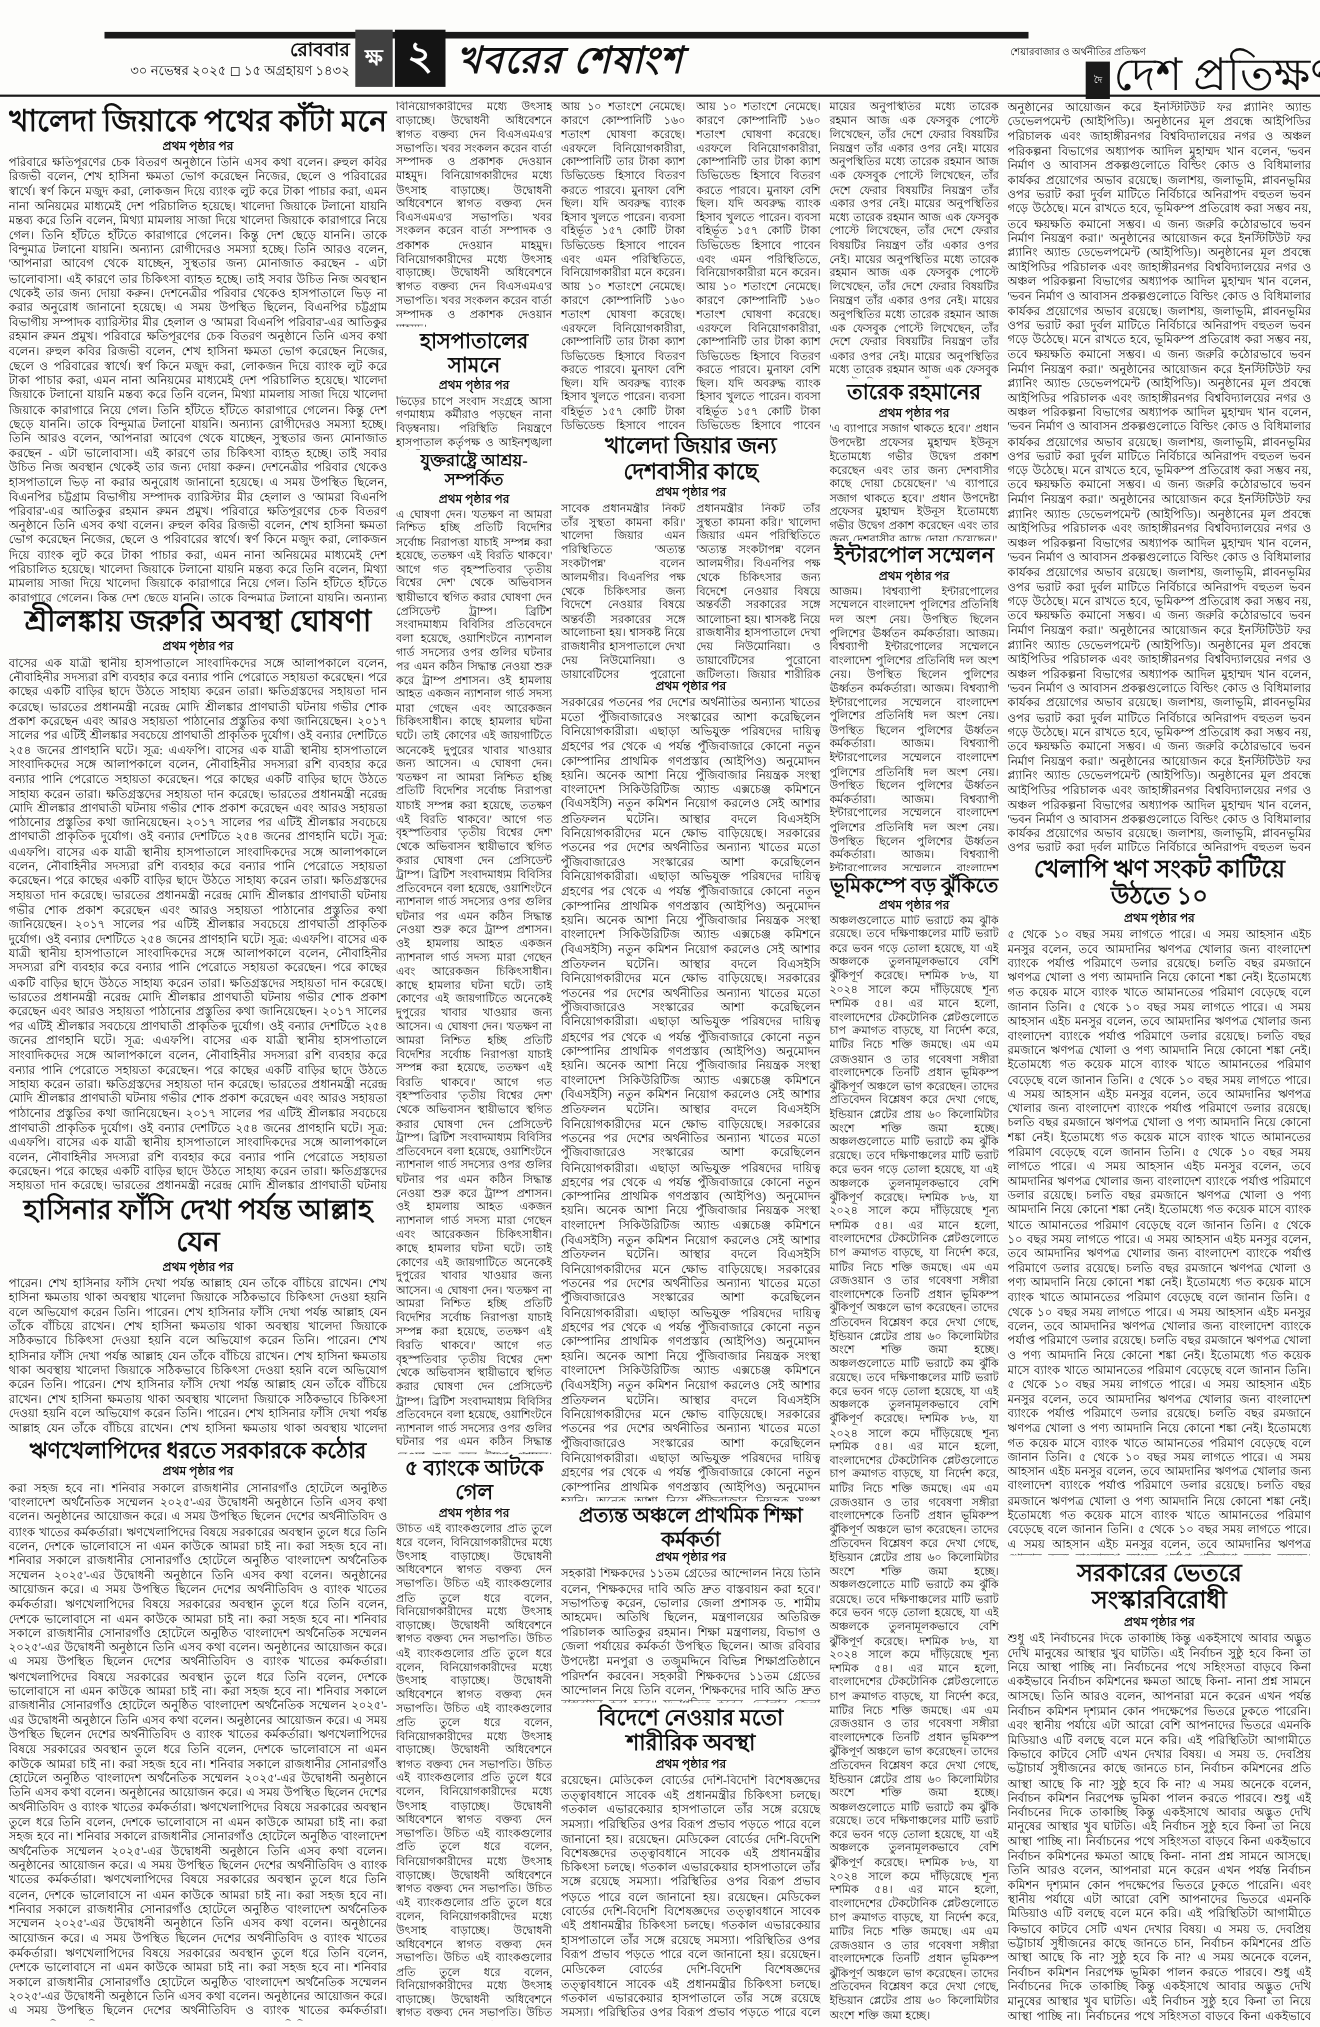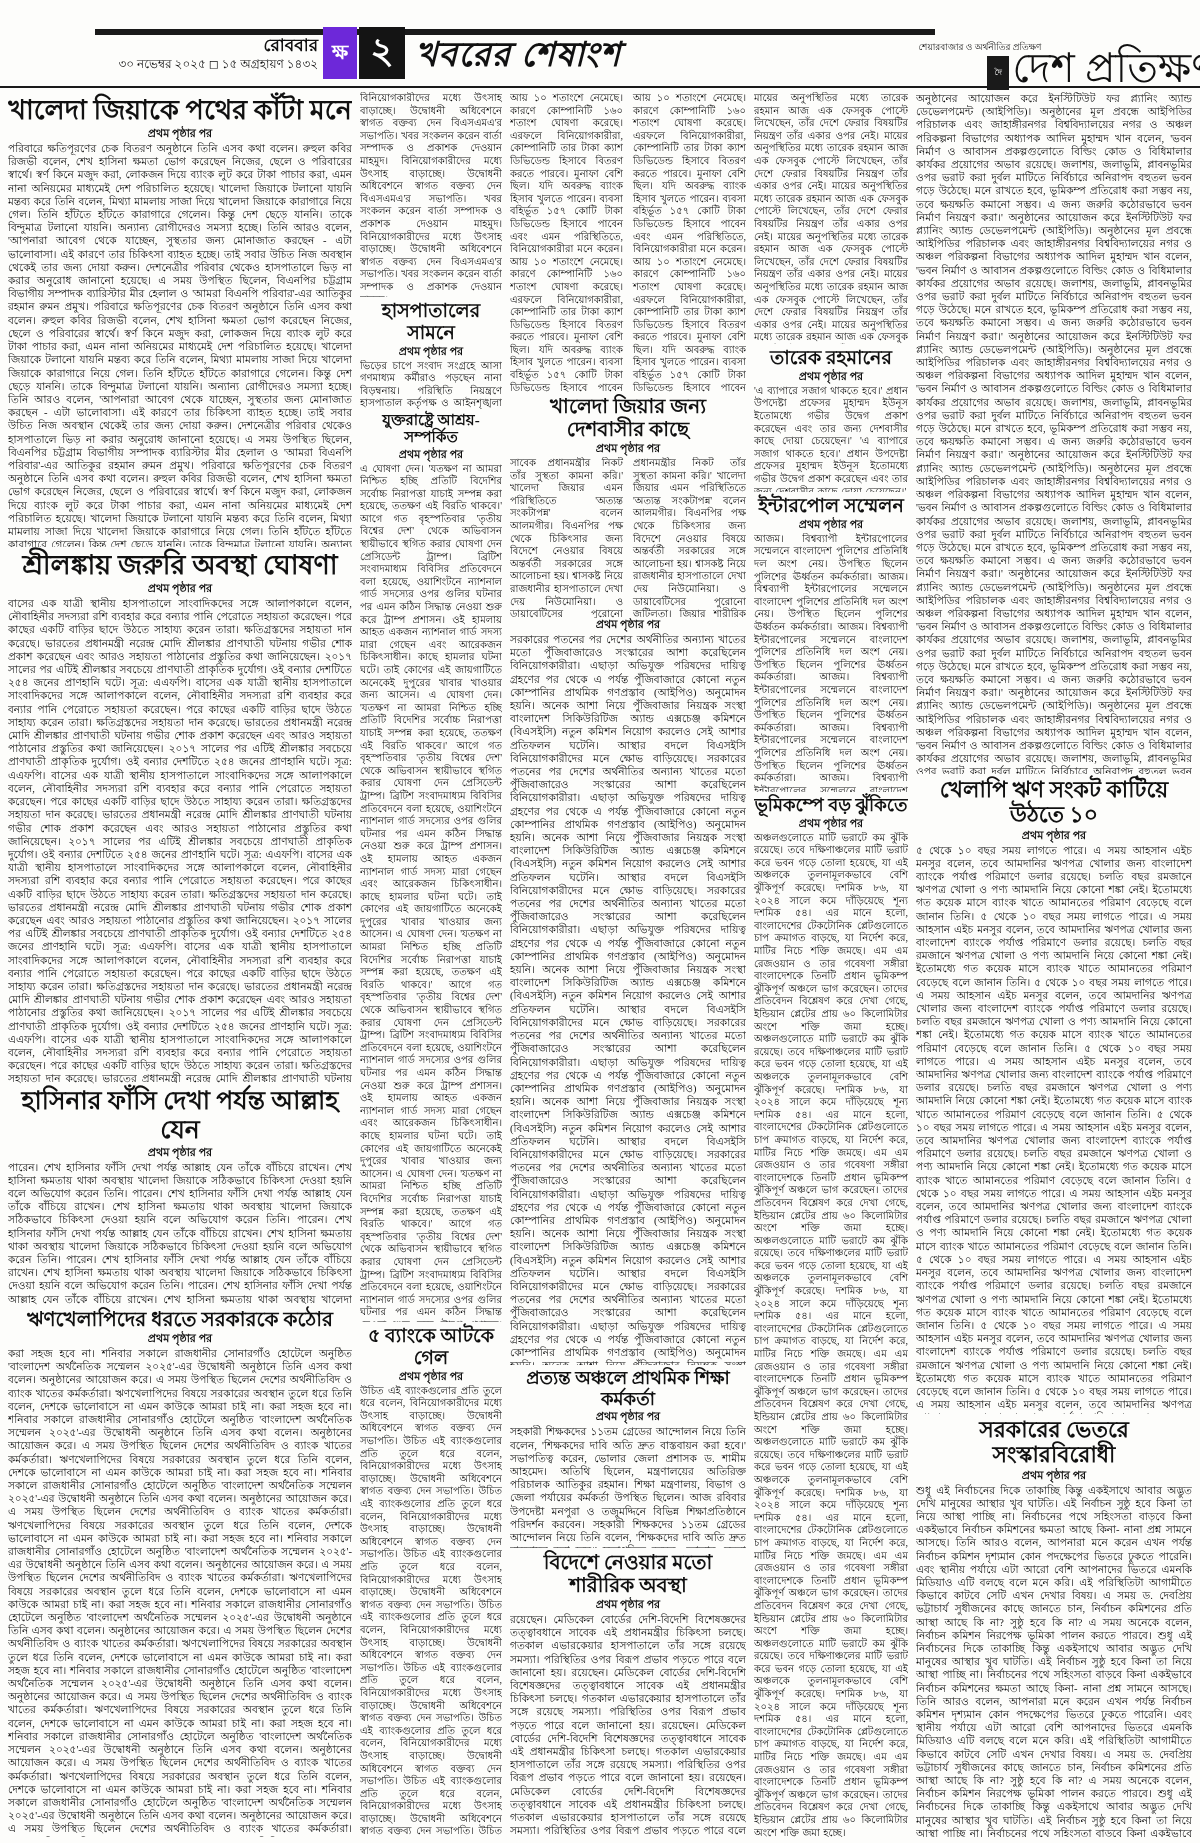--- a/index.html
+++ b/index.html
@@ -3,21 +3,21 @@
 <meta charset="utf-8">
 <style>
   html,body{margin:0;padding:0;background:#e8e8e4;}
   .page{position:relative;width:1200px;height:1843px;margin:0 auto;background:#fdfdfb;color:#111;
         font-family:"Liberation Serif","DejaVu Serif",serif;overflow:hidden;}
   
   .topbar{position:absolute;left:95px;top:29px;width:840px;height:6px;background:#1a1a1a;}
   .daybox{position:absolute;left:0;top:36px;width:318px;text-align:right;font-family:Liberation Serif, serif;}
   .dayname{font-weight:bold;font-size:17px;line-height:20px;}
   .dateline{font-size:12px;line-height:16px;}
-  .ornbox{position:absolute;left:323px;top:27px;width:34px;height:52px;background:#6d28d9;
+  .ornbox{position:absolute;left:323px;top:27px;width:34px;height:52px;background:#404040;
           color:#fff;display:flex;align-items:center;justify-content:center;font-size:20px;font-weight:bold;}
   .numbox{position:absolute;left:359px;top:27px;width:46px;height:52px;background:#141414;
           color:#fff;display:flex;align-items:center;justify-content:center;font-size:36px;font-weight:bold;}
   .sectitle{position:absolute;left:415px;top:28px;font-size:34px;font-weight:bold;letter-spacing:1px;font-style:italic;}
   .tagline{position:absolute;left:830px;top:40px;width:300px;text-align:center;font-size:9px;}
   .masthead{position:absolute;left:884px;top:48px;width:332px;text-align:right;font-size:41px;
             font-weight:normal;line-height:40px;letter-spacing:0px;}
   .mastlogo{display:inline-block;width:22px;height:34px;background:#1a1a1a;color:#fff;font-size:8px;
             vertical-align:middle;text-align:center;line-height:34px;margin-right:3px;}
   .headrule{position:absolute;left:0;top:86px;width:1200px;height:2px;background:#1a1a1a;}

